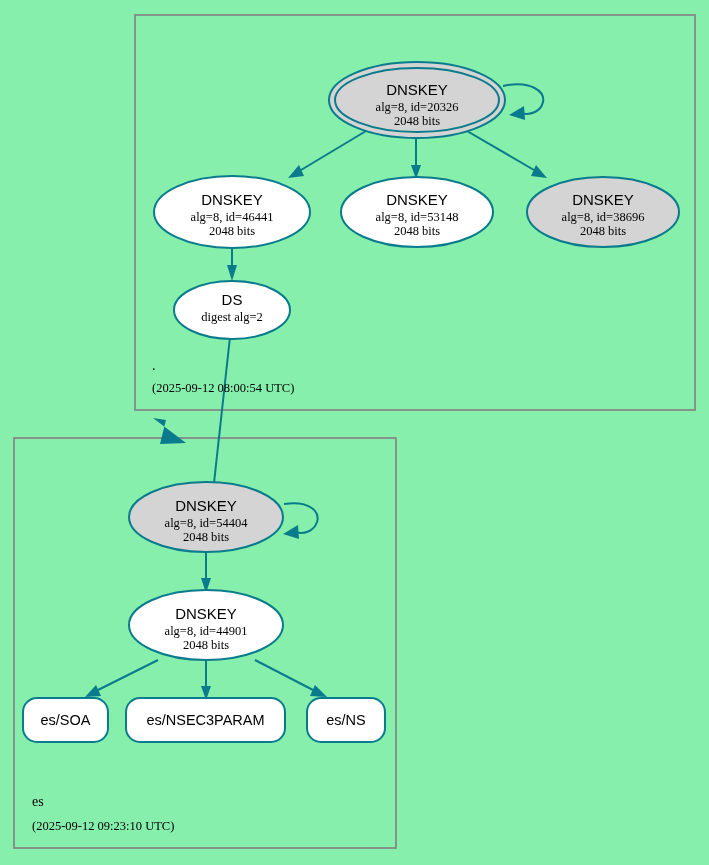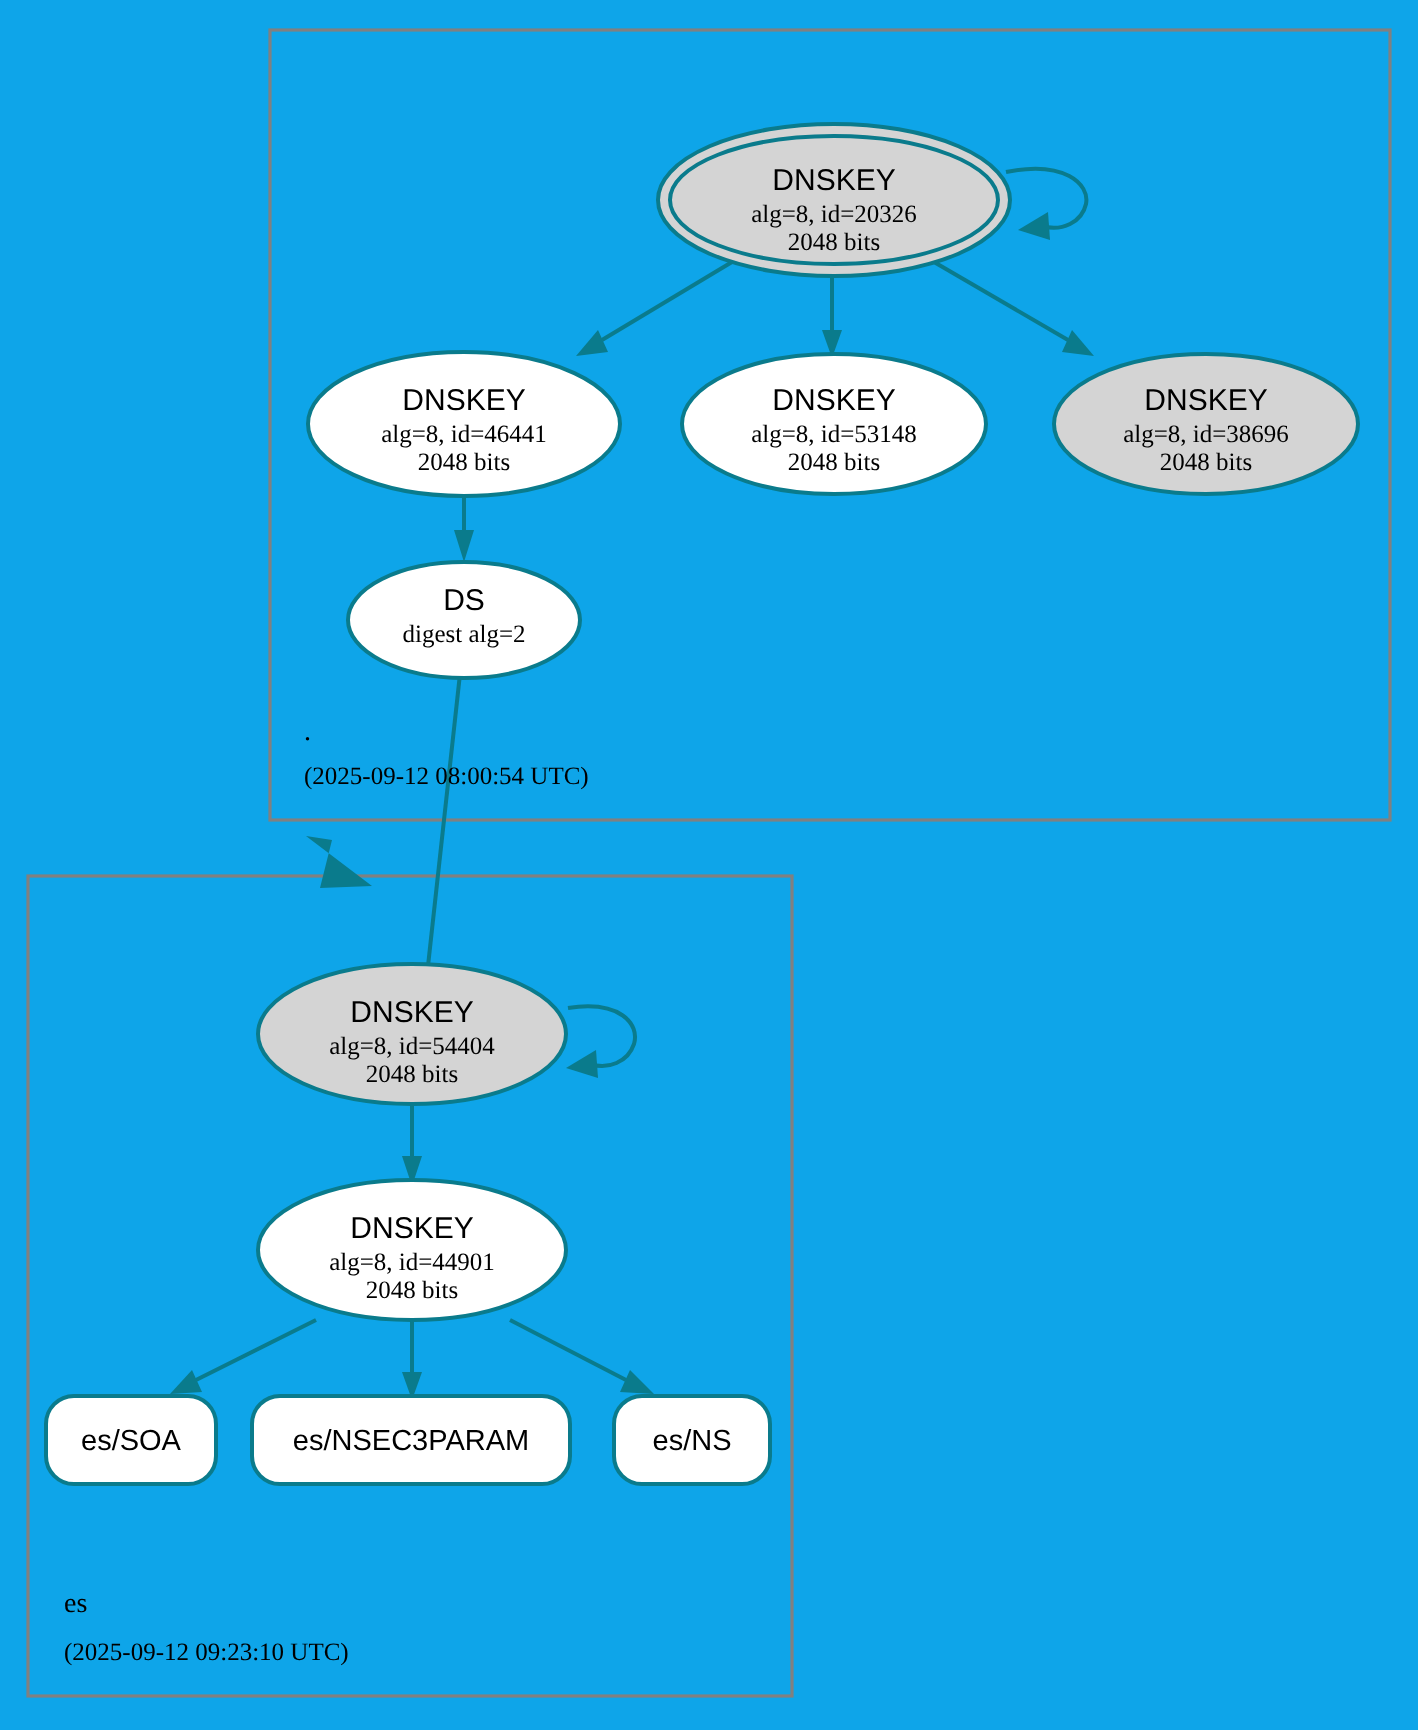--- a/index.html
+++ b/index.html
@@ -4,21 +4,21 @@
 <style>
   html, body {
     margin: 0;
     padding: 0;
     background: #ffffff;
   }
   #canvas {
     position: relative;
     width: 709px;
     height: 865px;
-    background: #0ea5e9;
+    background: #86efac;
     font-family: "Liberation Sans", sans-serif;
     overflow: hidden;
   }
   svg#graph {
     position: absolute;
     left: 0;
     top: 0;
     width: 709px;
     height: 865px;
   }

